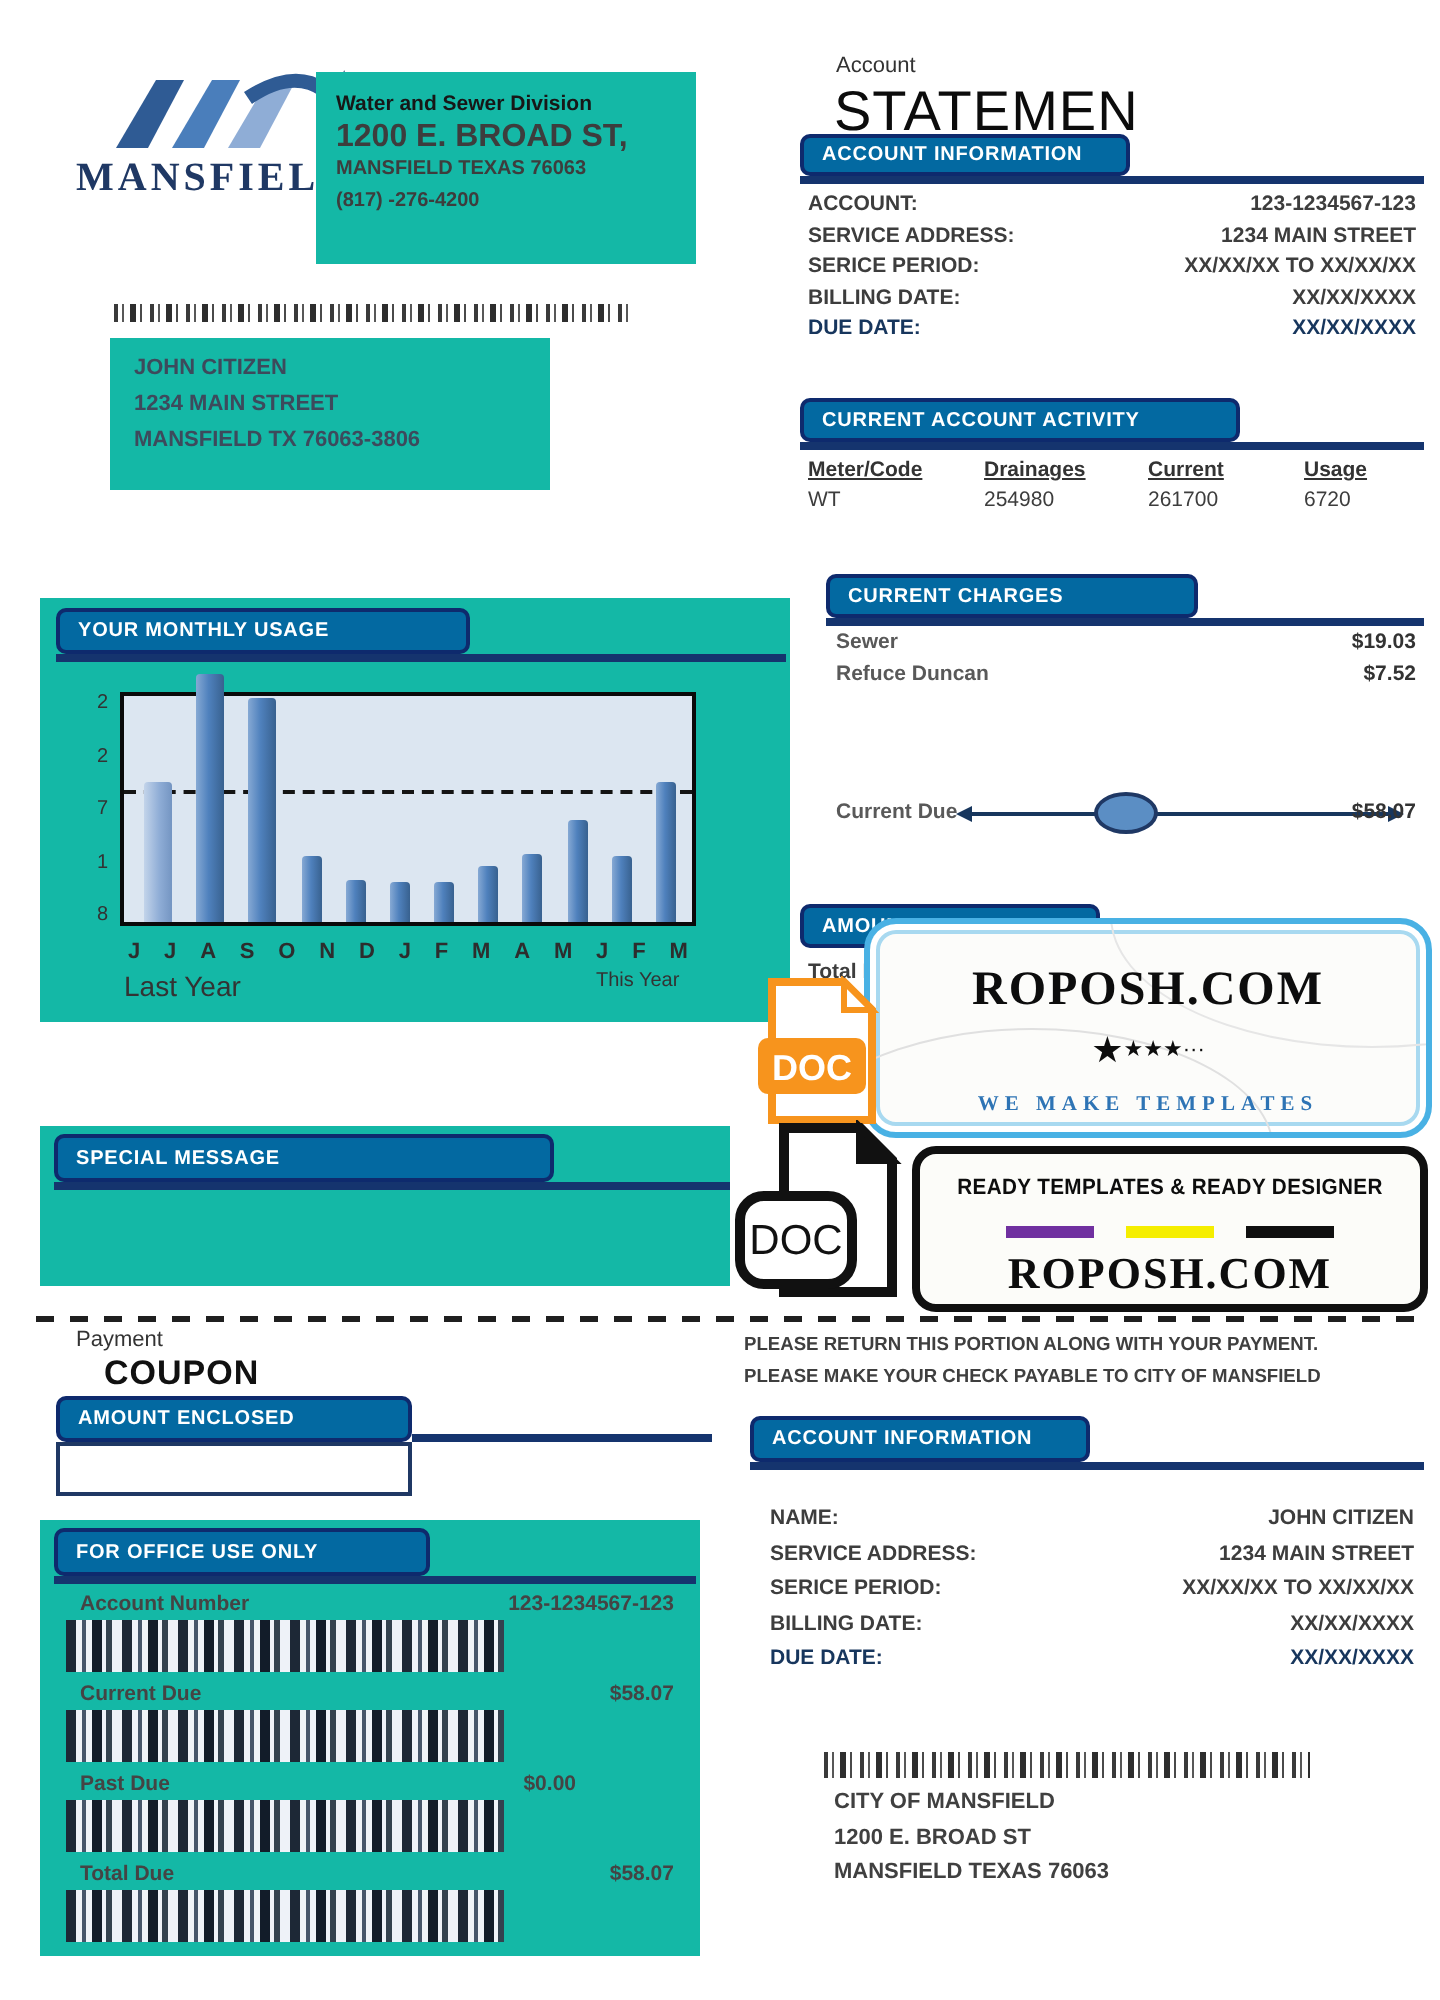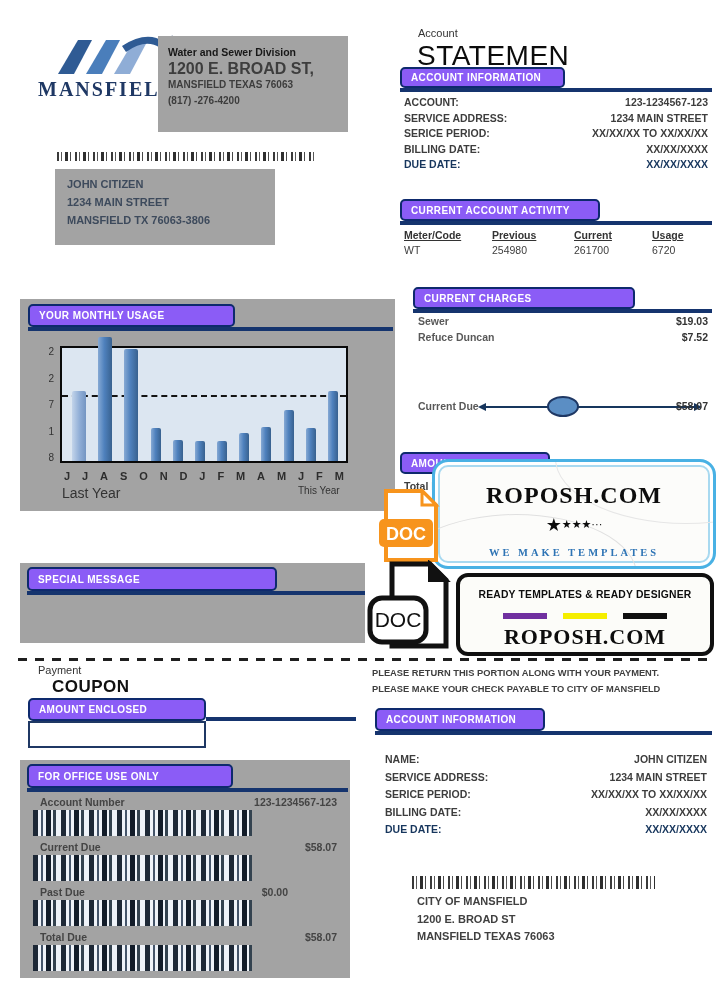--- a/index.html
+++ b/index.html
@@ -1,22 +1,22 @@
 <!DOCTYPE html>
 <html><head>
 <meta charset="utf-8">
 <style>
   html,body{margin:0;padding:0;}
   body{width:720px;height:1000px;background:#fff;font-family:"Liberation Sans",sans-serif;}
   #page{position:relative;width:720px;height:1000px;background:#fff;overflow:hidden;}
   .abs{position:absolute;box-sizing:border-box;}
-  .tab{position:absolute;box-sizing:border-box;background:#8b5cf6;border:2px solid #0e2a6d;border-radius:5px;
+  .tab{position:absolute;box-sizing:border-box;background:#0369a1;border:2px solid #0e2a6d;border-radius:5px;
        color:#fff;font-size:10px;font-weight:bold;letter-spacing:.4px;display:flex;align-items:center;padding-left:9px;}
   .rule{position:absolute;background:#15346e;height:4px;}
-  .panel{position:absolute;background:#a3a3a3;}
+  .panel{position:absolute;background:#14b8a6;}
   .kv{display:flex;justify-content:space-between;font-size:10.5px;font-weight:bold;color:#3d3d3d;height:15.5px;}
   .kv .v{text-align:right;}
   .kv.navy, .navy{color:#17365d;}
   .serif{font-family:"Liberation Serif",serif;}
   .barcode-thin{background:repeating-linear-gradient(90deg,#3a3a3a 0 2px,transparent 2px 4px,#585858 4px 5px,transparent 5px 8px,#2e2e2e 8px 11px,transparent 11px 13px,#4a4a4a 13px 14px,transparent 14px 18px);}
   .barcode-thick{background:repeating-linear-gradient(90deg,#1d2836 0 5px,#eef2f8 5px 8px,#45556a 8px 10px,#eef2f8 10px 13px,#121c29 13px 18px,#eef2f8 18px 20px,#33424f 20px 23px,#eef2f8 23px 28px);}
   .chart-bar{background:linear-gradient(90deg,#86a9d4 0%,#4f81bd 45%,#38618f 100%);border-radius:2px 2px 0 0;flex:0 0 auto;}
   .chart-bar.light{background:linear-gradient(90deg,#c3d4ea 0%,#8fadd6 55%,#7495c2 100%);}
   .charge-row{display:flex;justify-content:space-between;height:16px;font-size:10.5px;font-weight:bold;}
   .charge-row .lbl{color:#595959;} .charge-row .amt{color:#333;}
@@ -77,38 +77,38 @@
       </div>
   </div>
 
   <div class="abs barcode-thin" style="left:57px;top:152px;width:260px;height:9px;"></div>
   <div class="panel" style="left:55px;top:169px;width:196px;height:64px;padding:6px 12px;">
     <div style="font-size:11px;font-weight:bold;color:#3d4a5c;line-height:18px;">JOHN CITIZEN</div>
     <div style="font-size:11px;font-weight:bold;color:#3d4a5c;line-height:18px;">1234 MAIN STREET</div>
     <div style="font-size:11px;font-weight:bold;color:#3d4a5c;line-height:18px;">MANSFIELD TX 76063-3806</div>
   </div>
 
-  <div class="tab" style="left:400px;top:199px;width:200px;height:22px;">
+  <div class="tab" style="left:400px;top:199px;width:220px;height:22px;">
     <span>CURRENT ACCOUNT ACTIVITY</span>
   </div>
   <div class="rule" style="left:400px;top:221px;width:312px;"></div>
   <div class="abs" style="left:404px;top:229px;width:300px;display:grid;grid-template-columns:88px 82px 78px 52px;font-size:10.5px;font-weight:bold;color:#333;text-decoration:underline;">
     <span>Meter/Code</span>
-    <span>Previous</span>
+    <span>Drainages</span>
     <span>Current</span>
     <span>Usage</span>
   </div>
   <div class="abs" style="left:404px;top:244px;width:300px;display:grid;grid-template-columns:88px 82px 78px 52px;font-size:10.5px;color:#3d3d3d;">
     <span>WT</span>
     <span>254980</span>
     <span>261700</span>
     <span>6720</span>
   </div>
 
-  <div class="tab" style="left:413px;top:287px;width:222px;height:22px;">
+  <div class="tab" style="left:413px;top:287px;width:186px;height:22px;">
     <span>CURRENT CHARGES</span>
   </div>
   <div class="rule" style="left:413px;top:309px;width:299px;"></div>
   <div class="abs" style="left:418px;top:315px;width:290px;">
     <div class="charge-row">
         <span class="lbl">Sewer</span>
         <span class="amt">$19.03</span>
       </div>
     <div class="charge-row">
         <span class="lbl">Refuce Duncan</span>
@@ -252,21 +252,21 @@
         <span>BILLING DATE:</span>
         <span class="v">XX/XX/XXXX</span>
       </div>
     <div class="kv navy" style="height:17.5px;">
         <span>DUE DATE:</span>
         <span class="v">XX/XX/XXXX</span>
       </div>
   </div>
 
   <div class="panel" style="left:20px;top:760px;width:330px;height:218px;"></div>
-  <div class="tab" style="left:27px;top:764px;width:206px;height:24px;">
+  <div class="tab" style="left:27px;top:764px;width:188px;height:24px;">
     <span>FOR OFFICE USE ONLY</span>
   </div>
   <div class="rule" style="left:27px;top:788px;width:321px;"></div>
 
   <div class="abs office-row" style="left:40px;top:796px;width:297px;">
     <span>Account Number</span>
       <span>123-1234567-123</span>
   </div>
   <div class="abs barcode-thick" style="left:33px;top:810px;width:219px;height:26px;"></div>
 

